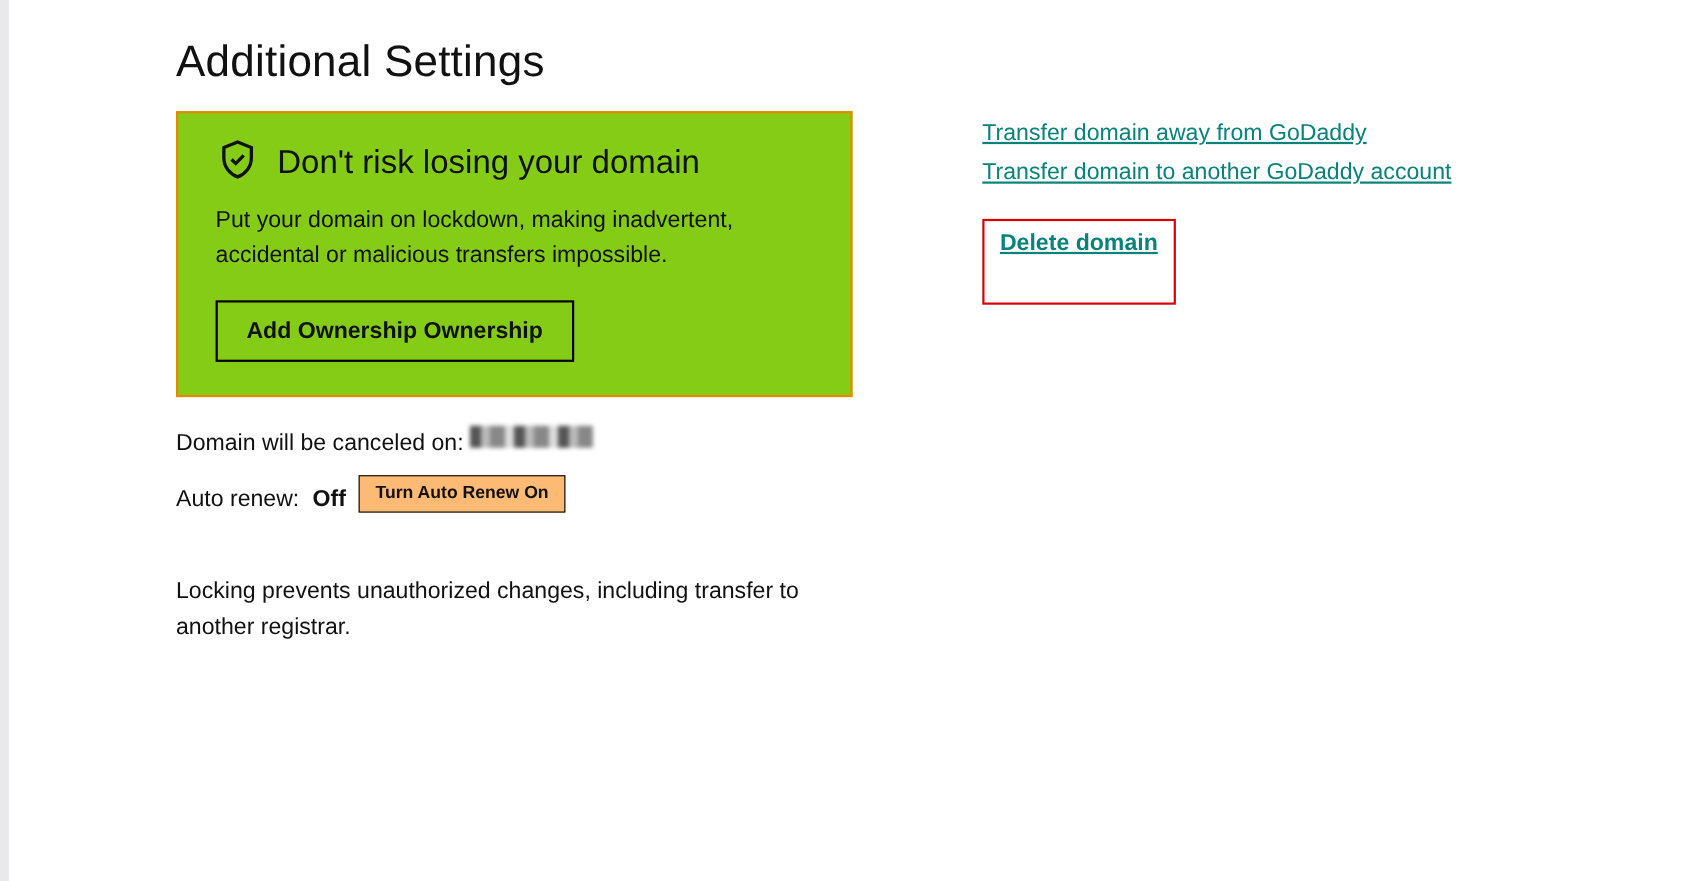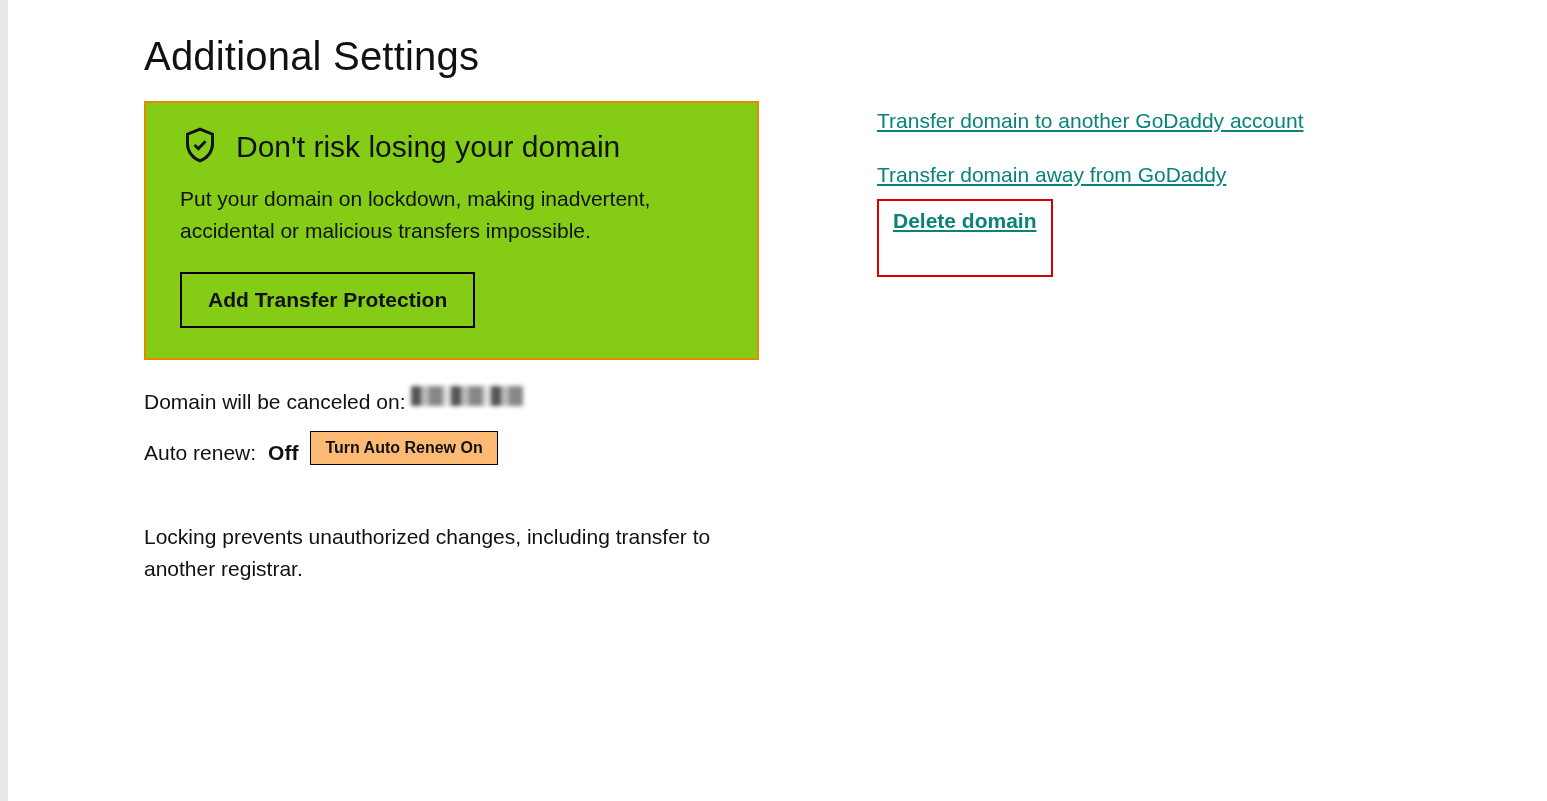--- a/index.html
+++ b/index.html
@@ -12,21 +12,21 @@
     color: #111;
   }
   .left-edge {
     position: absolute;
     left: 0; top: 0;
     width: 8px; height: 801px;
     background: #e9e9eb;
   }
   .content {
     position: absolute;
-    left: 144px;
+    left: 160px;
     top: 34px;
     width: 1320px;
   }
   h1.page-title {
     font-size: 40px;
     font-weight: 400;
     color: #111;
     margin-bottom: 22px;
     letter-spacing: 0.2px;
   }
@@ -154,21 +154,21 @@
         <div class="promo-header">
           <span>
             <svg class="shield" viewBox="0 0 24 24" fill="none" stroke="#111" stroke-width="1.8">
               <path d="M12 2.5 L4.5 5.5 V11.2 C4.5 16 7.8 20 12 21.5 C16.2 20 19.5 16 19.5 11.2 V5.5 Z"></path>
               <polyline points="8.7,12 11,14.2 15.3,9.7"></polyline>
             </svg>
           </span>
           <div class="promo-title">Don't risk losing your domain</div>
         </div>
         <div class="promo-desc">Put your domain on lockdown, making inadvertent, accidental or malicious transfers impossible.</div>
-        <button class="btn-outline">Add Transfer Protection</button>
+        <button class="btn-outline">Add Ownership Ownership</button>
       </div>
 
       <div class="section-block">
         <div class="cancel-line">
           <span>Domain will be canceled on:</span>
           <span class="redacted"></span>
         </div>
         <div class="kv-line">
           <span>Auto renew:</span>
           <span class="kv-value">Off</span>
@@ -177,21 +177,21 @@
       </div>
 
       <div class="section-block">
         <div class="section-desc" style="margin-bottom:8px;">Locking prevents unauthorized changes, including transfer to another registrar.</div>
       </div>
 
     </div>
 
     <div class="col-right">
       <div class="link-list">
+        <a style="margin-bottom:12px;">Transfer domain away from GoDaddy</a>
         <a>Transfer domain to another GoDaddy account</a>
-        <a style="margin-bottom:12px;">Transfer domain away from GoDaddy</a>
         <div class="delete-wrap">
           <a class="delete-link">Delete domain</a>
         </div>
       </div>
     </div>
   </div>
 </div>
 
 </body></html>

